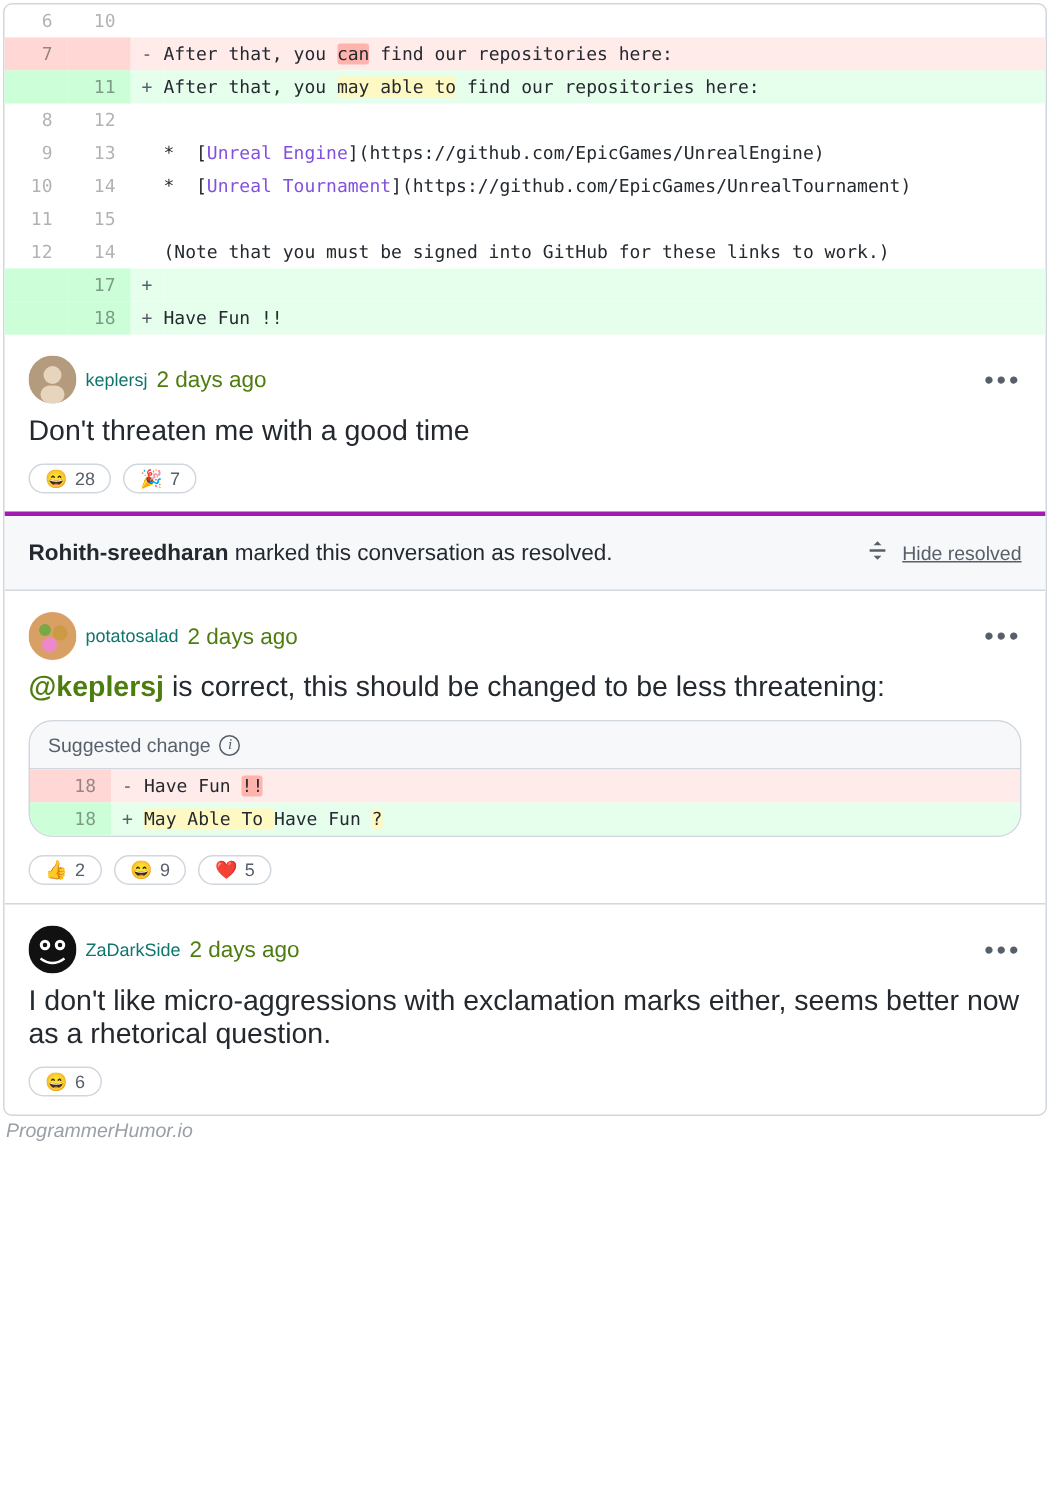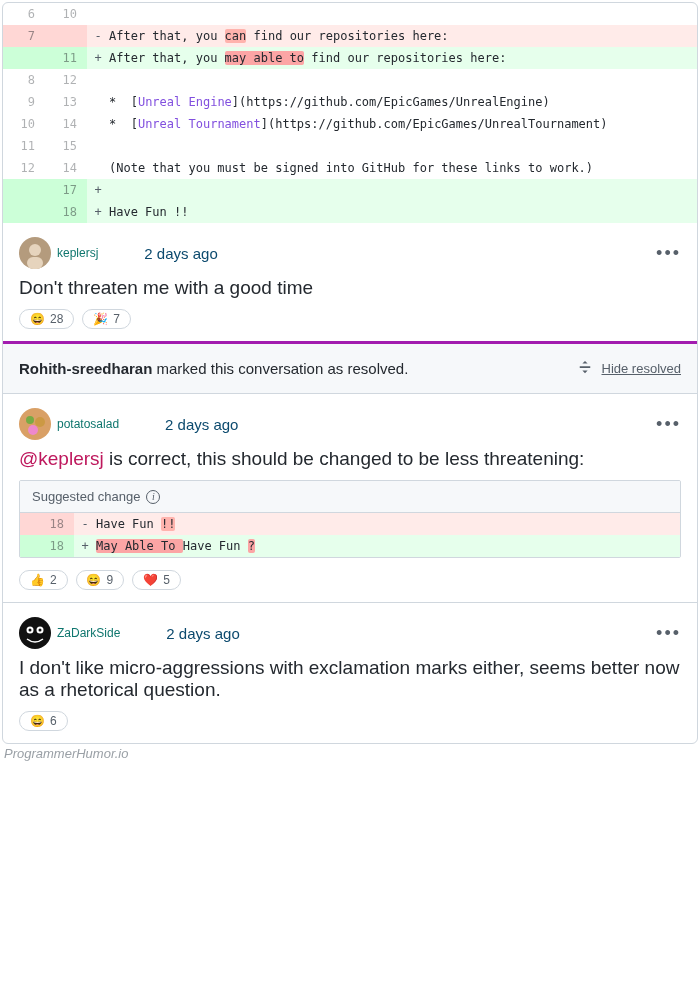--- a/index.html
+++ b/index.html
@@ -15,37 +15,37 @@
   .diff-table { width: 100%; border-collapse: collapse; }
   .diff-table td { vertical-align: top; }
   .lnum { width: 42px; text-align: right; padding: 4px 10px 4px 4px; color: rgba(27,31,36,.35); user-select: none; font-size: 12px; }
   .gutter { width: 22px; text-align: center; color: #57606a; padding:4px 0;}
   .code { padding: 4px 8px 4px 0; white-space: pre-wrap; word-break: break-word; }
   .row-del { background: #ffebe9; }
   .row-del .lnum { background:#ffd7d5; color:rgba(27,31,36,.45);}
   .row-add { background: #e6ffec; }
   .row-add .lnum { background:#ccffd8; color:rgba(27,31,36,.45);}
   .hl-del { background:#ffb3ad; border-radius:2px;}
-  .hl-add { background:#fca5a5; border-radius:2px;}
+  .hl-add { background:#fef9c3; border-radius:2px;}
   .link { color:#8250df; }
   .outer { border:1px solid #d0d7de; border-radius:6px; margin:2px; overflow:hidden;}
   .comment { padding: 14px 16px 12px 16px; }
   .comment-head { display:flex; align-items:center; gap:6px; }
   .avatar { width:32px; height:32px; border-radius:50%; flex:none; }
   .author { font-weight:400; color:#0f766e; font-size:12px;}
-  .time { color:#0c4a6e; font-size:15px;margin-left:40px;}
+  .time { color:#4d7c0f; font-size:15px;}
   .dots { margin-left:auto; color:#57606a; font-size:18px; letter-spacing:2px; cursor:pointer;}
   .comment-body { margin: 8px 0 10px 0; font-size:19px; color:#24292f;}
   .reactions { display:flex; gap:8px; }
   .reaction { border:1px solid #d0d7de; border-radius:100px; padding:2px 10px; font-size:12px; display:flex; align-items:center; gap:5px; color:#57606a; cursor:pointer; background:#fff;}
   .resolved-bar { background:#f6f8fa; border-top:3px solid #a21caf; border-bottom:1px solid #d0d7de; padding:16px 16px; display:flex; align-items:center; }
   .resolved-bar .txt { color:#24292f; font-size:15px;}
   .hide-res { margin-left:auto; color:#57606a; font-size:13px; display:flex; align-items:center; gap:10px; cursor:pointer;text-decoration:underline;}
-  .mention { color:#be185d; font-weight:400;}
-  .suggest-box { border:1px solid #d0d7de; border-radius:2px; overflow:hidden; margin-top:8px;}
+  .mention { color:#4d7c0f; font-weight:700;}
+  .suggest-box { border:1px solid #d0d7de; border-radius:16px; overflow:hidden; margin-top:8px;}
   .suggest-head { background:#f6f8fa; padding:8px 12px; color:#57606a; font-size:13px; display:flex; align-items:center; gap:6px; border-bottom:1px solid #d0d7de;}
   .suggest-table { width:100%; border-collapse:collapse; }
   .suggest-table .lnum { width:54px;}
   .info-icon { width:14px; height:14px; border:1.2px solid #57606a; border-radius:50%; display:inline-flex; align-items:center; justify-content:center; font-size:10px; font-family:serif; font-style:italic;}
   .unfold-icon svg { fill:#57606a;}
   .watermark { position:relative; color:#9aa0a6; font-style:italic; font-size:13px; padding:2px 4px; margin-top:-2px;}
   .sep { border-top:1px solid #d0d7de; }
   .avatar svg{display:block;}
 </style>
 </head>

